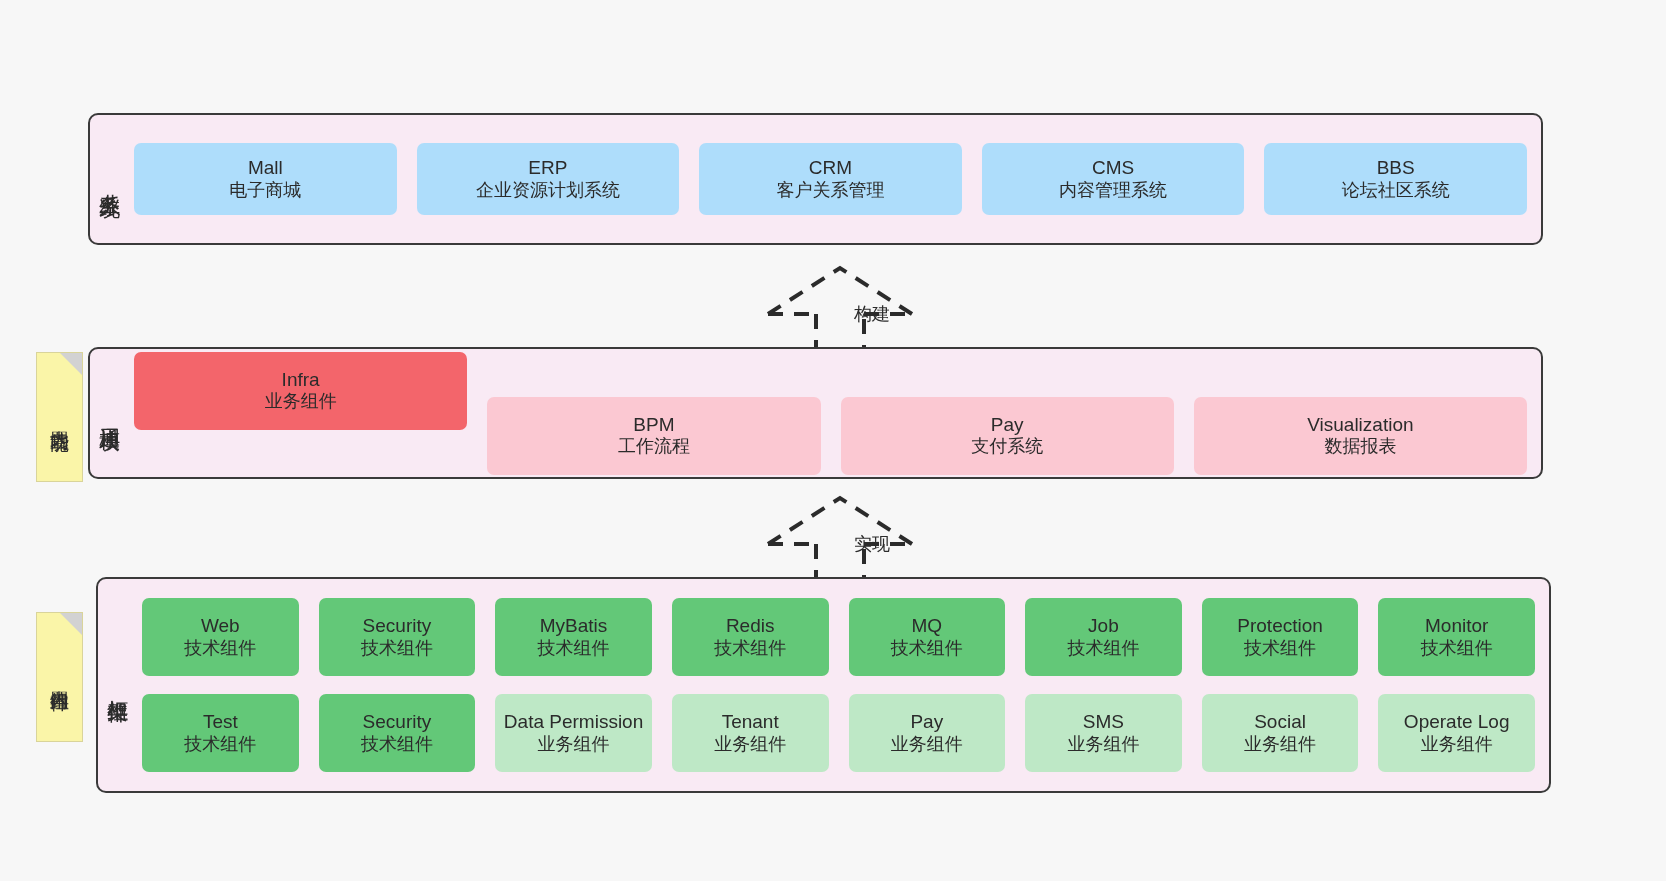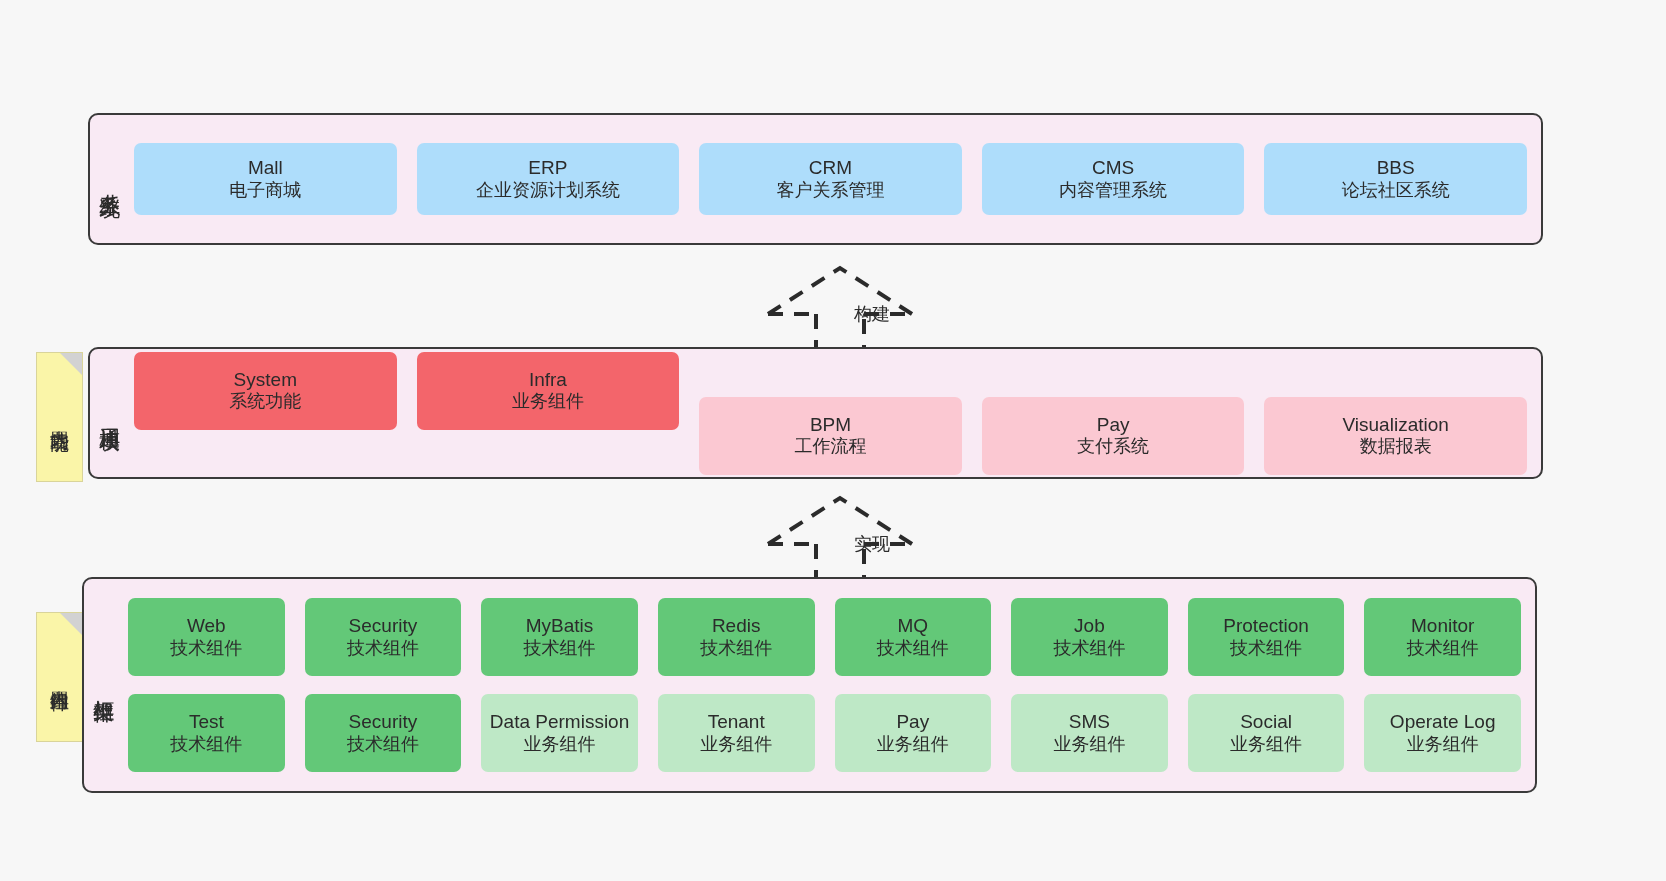--- a/index.html
+++ b/index.html
@@ -83,21 +83,21 @@
   .node.green { background: #63c878; }
   .node.green-light { background: #bee8c6; justify-content: center; }
 
   
   #layer-business { left: 88px; top: 113px; width: 1455px; height: 132px; }
   #layer-business .node { height: 72px; }
 
   #layer-common { left: 88px; top: 347px; width: 1455px; height: 132px; }
   #layer-common .node { height: 78px; }
 
-  #layer-framework { left: 82px; top: 577px; width: 1455px; height: 216px; }
+  #layer-framework { left: 96px; top: 577px; width: 1455px; height: 216px; }
   #layer-framework .node { height: 78px; }
   #layer-framework .layer-body { gap: 18px; padding: 12px 14px 12px 4px; }
 
   
   .note {
     position: absolute;
     width: 47px;
     background: #faf5a8;
     border: 1px solid #d9d49a;
     box-sizing: border-box;
@@ -190,24 +190,20 @@
   <div class="note" id="note-common">
     <span class="fold"></span>
     <span>内置功能</span>
   </div>
 
   <div class="layer" id="layer-common">
     <div class="layer-label">通用模块</div>
     <div class="layer-body">
       <div class="row">
         <div class="node red">
-          <span class="t-en">System</span>
-          <span class="t-cn">系统功能</span>
-        </div>
-        <div class="node red">
           <span class="t-en">Infra</span>
           <span class="t-cn">业务组件</span>
         </div>
         <div class="node pink">
           <span class="t-en">BPM</span>
           <span class="t-cn">工作流程</span>
         </div>
         <div class="node pink">
           <span class="t-en">Pay</span>
           <span class="t-cn">支付系统</span>

